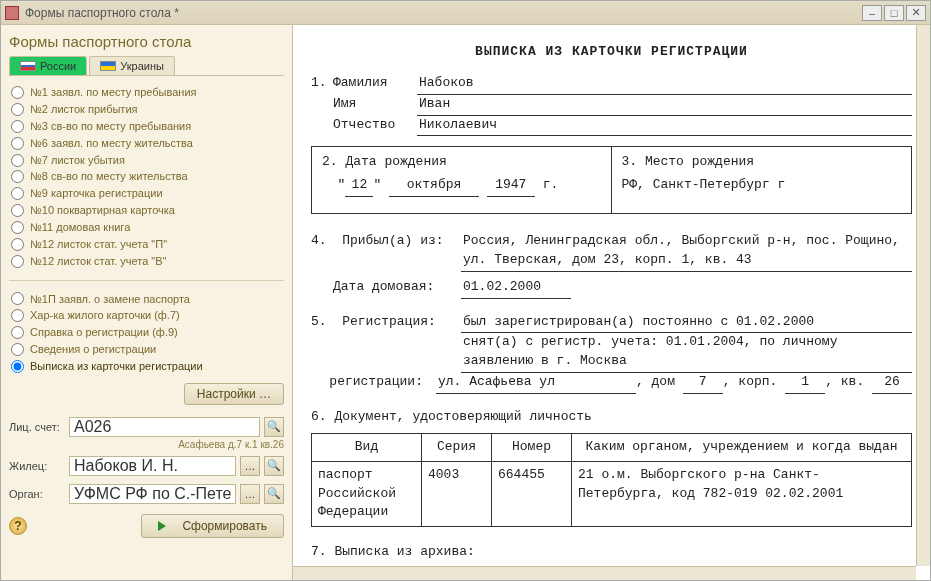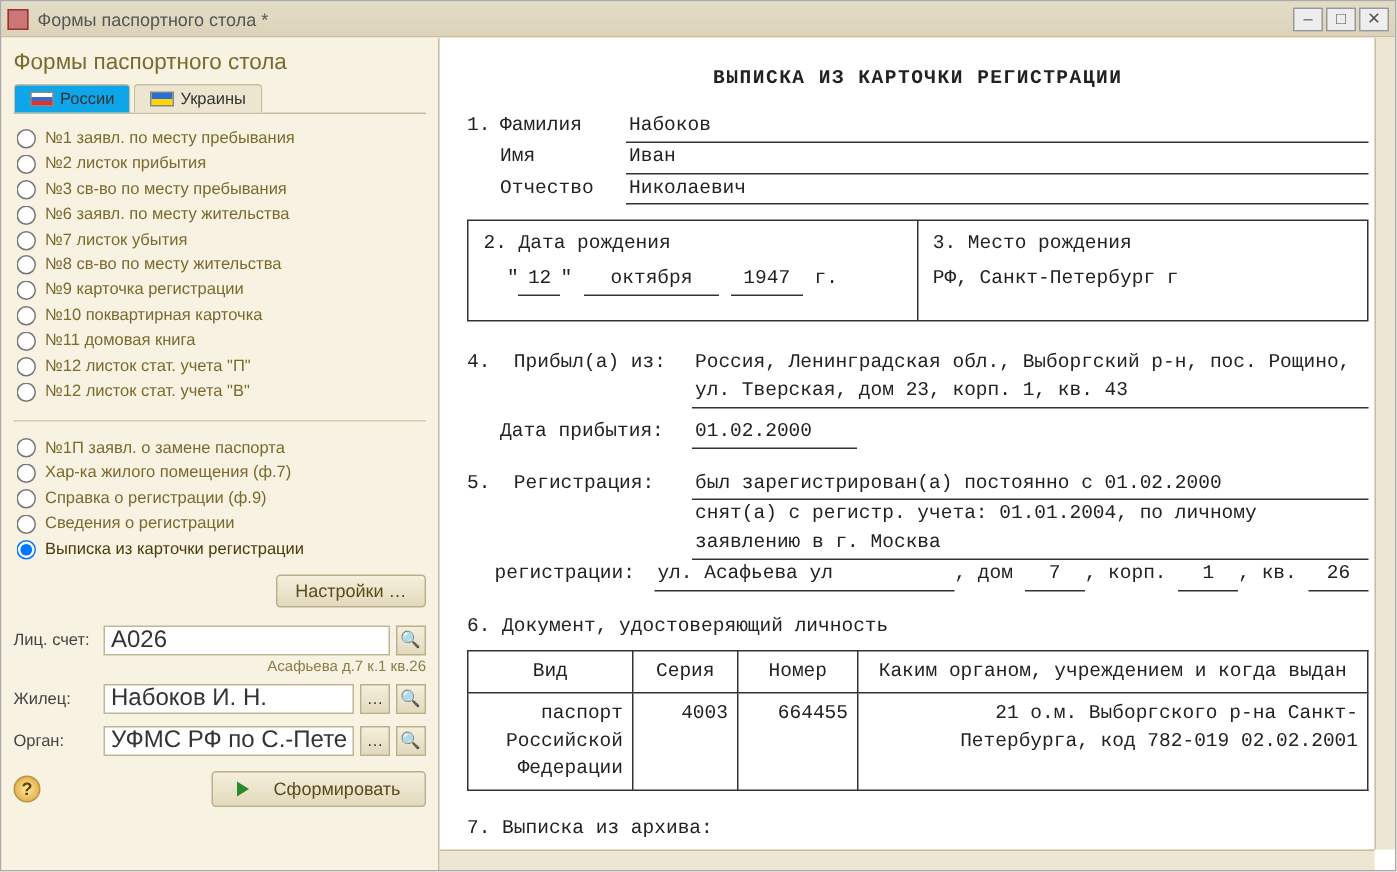--- a/index.html
+++ b/index.html
@@ -77,21 +77,21 @@
     padding: 3px 10px;
     border: 1px solid #c8bfa3;
     border-bottom: none;
     margin-right: 2px;
     border-radius: 3px 3px 0 0;
     background: #ece5cf;
     cursor: pointer;
     display: flex; gap: 4px; align-items: center;
     font-size: 11px;
   }
-  .tab.active { background: #0ea5e9; font-weight: 500; }
+  .tab.active { background: #22c55e; font-weight: 500; }
   .flag { width: 16px; height: 10px; display: inline-block; }
   .flag.ru { background: linear-gradient(#fff 33%, #3a6acc 33% 66%, #d33 66%); border:1px solid #888;}
   .flag.ua { background: linear-gradient(#2a6edb 50%, #ffd600 50%); border:1px solid #888;}
   .form-list { flex: 0 0 auto; padding: 4px 0; }
   .radio-row {
     display: flex;
     align-items: center;
     gap: 6px;
     padding: 1px 2px;
     color: #7a6a2e;
@@ -169,21 +169,21 @@
   .row { display: flex; }
   .u { border-bottom: 1px solid #333; padding: 0 2px 1px 2px;}
   .lbl { white-space: pre; }
   .grow { flex: 1; }
   .num { width: 22px; }
   .box23 { display: flex; border: 1px solid #333; margin: 10px 0 18px 0;}
   .box23 .cell { padding: 6px 10px 16px 10px; }
   .box23 .c2 { flex: 0 0 50%; border-right: 1px solid #333;}
   .box23 .c3 { flex: 1;}
   .doc-table { width: 100%; border-collapse: collapse; margin: 6px 0 0 0;}
-  .doc-table th, .doc-table td { border: 1px solid #333; padding: 4px 6px; font-family: "Courier New", monospace; font-size: 13px; text-align: right; vertical-align: top;}
+  .doc-table th, .doc-table td { border: 1px solid #333; padding: 4px 6px; font-family: "Courier New", monospace; font-size: 13px; text-align: left; vertical-align: top;}
   .doc-table th { font-weight: normal; text-align: center;}
   .scroll-h {
     position: absolute; left: 0; right: 14px; bottom: 0; height: 14px;
     background: #ece6d2; border-top: 1px solid #c8bfa3;
   }
   .scroll-v {
     position: absolute; top: 0; bottom: 14px; right: 0; width: 14px;
     background: #ece6d2; border-left: 1px solid #c8bfa3;
   }
 </style>
@@ -262,21 +262,21 @@
           </label>
         </div>
       <div class="divider"></div>
       <div class="form-list" id="group2">
           <label class="radio-row">
             <input type="radio" name="formsel" style="">
             <span>№1П  заявл. о замене паспорта</span>
           </label>
           <label class="radio-row">
             <input type="radio" name="formsel" style="">
-            <span>Хар-ка жилого помещения (ф.7)</span>
+            <span>Хар-ка жилого карточки (ф.7)</span>
           </label>
           <label class="radio-row">
             <input type="radio" name="formsel" style="">
             <span>Справка о регистрации (ф.9)</span>
           </label>
           <label class="radio-row">
             <input type="radio" name="formsel" style="">
             <span>Сведения о регистрации</span>
           </label>
           <label class="radio-row selected">
@@ -357,21 +357,21 @@
           <div style="margin-top:4px">РФ, Санкт-Петербург г</div>
         </div>
       </div>
 
       <div class="row">
         <span class="lbl" style="width:150px">4.  Прибыл(а) из:</span>
         <span class="u grow">Россия, Ленинградская обл., Выборгский р-н, пос. Рощино, ул. Тверская, дом 23, корп. 1, кв. 43</span>
       </div>
       <div class="row" style="margin-top:6px">
         <span class="lbl num"></span>
-        <span class="lbl" style="width:128px">Дата прибытия:</span>
+        <span class="lbl" style="width:128px">Дата домовая:</span>
         <span class="u" style="min-width:110px">01.02.2000</span>
       </div>
 
       <div class="row" style="margin-top:14px">
         <span class="lbl" style="width:150px">5.  Регистрация:</span>
         <span class="u grow">был зарегистрирован(а) постоянно с 01.02.2000</span>
       </div>
       <div class="row">
         <span class="lbl" style="width:150px"></span>
         <span class="u grow">снят(а) с регистр. учета: 01.01.2004, по личному заявлению в г. Москва</span>

